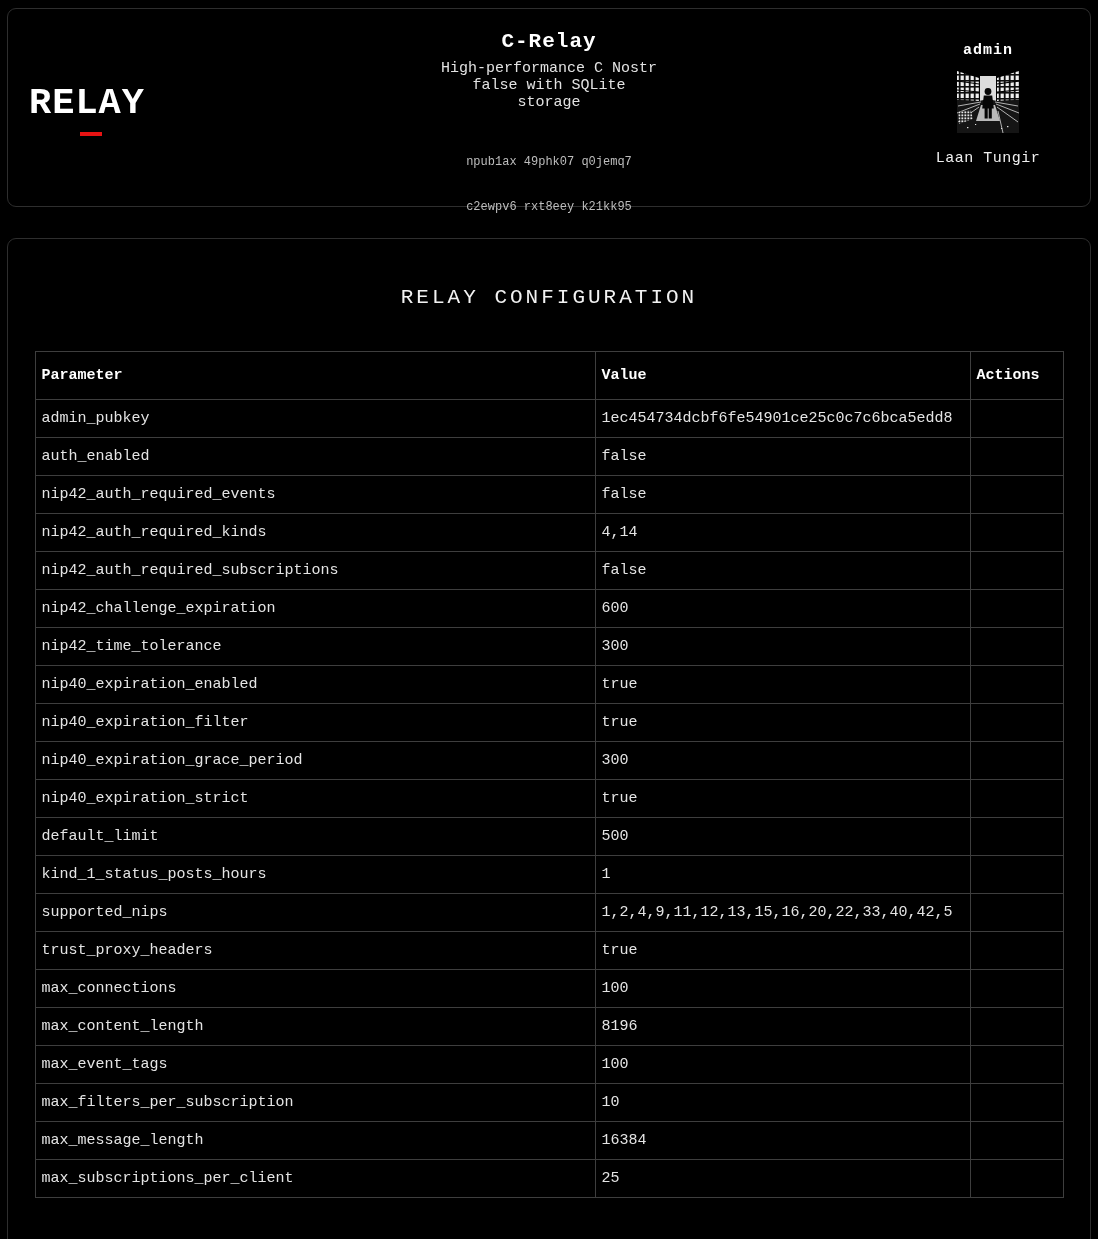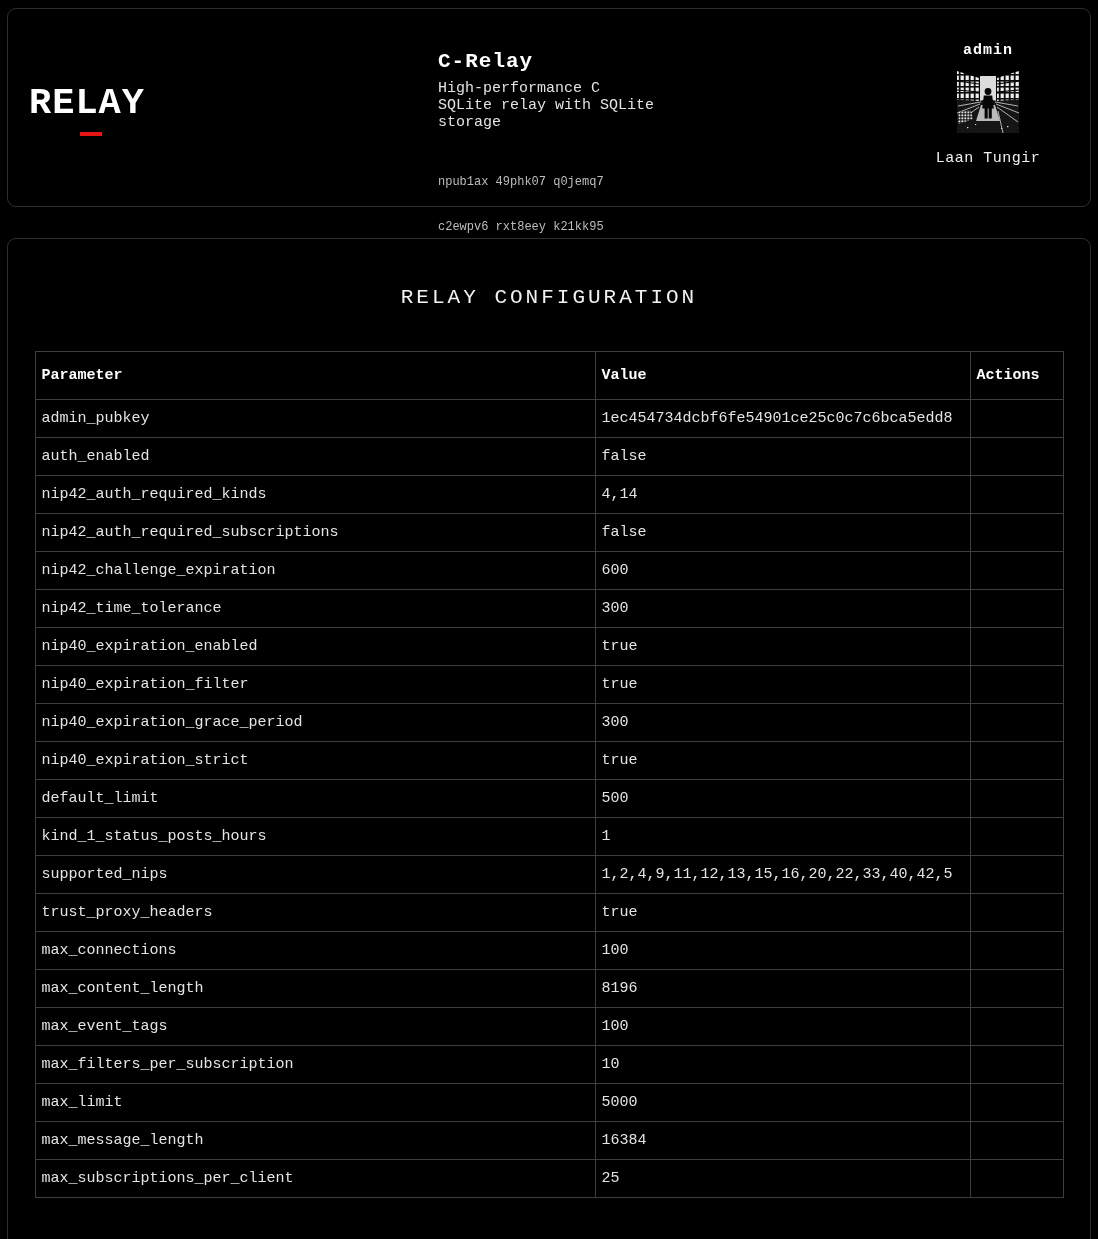--- a/index.html
+++ b/index.html
@@ -47,22 +47,22 @@
     left: 51px;
     top: 47px;
     width: 22px;
     height: 4px;
     background: #e81313;
   }
   .header-center {
     position: absolute;
     left: 50%;
     transform: translateX(-50%);
-    top: 42px;
-    text-align: left;
+    top: 22px;
+    text-align: center;
   }
   .app-title {
     font-size: 21px;
     font-weight: bold;
     letter-spacing: 1px;
     color: #fff;
     line-height: 22px;
   }
   .app-subtitle {
     margin: 7px auto 0 auto;
@@ -152,21 +152,21 @@
 
 <div class="panel header-panel">
 
   <div class="logo">
     <span>RELAY</span>
     <span class="logo-underline" style="background: rgb(232, 19, 19);"></span>
   </div>
 
   <div class="header-center">
     <div class="app-title">C-Relay</div>
-    <div class="app-subtitle">High-performance C SQLite relay with SQLite storage</div>
+    <div class="app-subtitle">High-performance C Nostr false with SQLite storage</div>
     <div class="npub-block">
       <div>npub1ax 49phk07 q0jemq7</div>
       <div>c2ewpv6 rxt8eey k21kk95</div>
       <div>1xq3qdx 6f44np2 qxw3g5w</div>
     </div>
   </div>
 
   <div class="admin-box">
     <div class="admin-label">admin</div>
     <svg class="avatar" viewBox="0 0 66 66" width="66" height="66" xmlns="http://www.w3.org/2000/svg">
@@ -246,20 +246,25 @@
           <td class="col-param">admin_pubkey</td>
           <td class="col-value">1ec454734dcbf6fe54901ce25c0c7c6bca5edd8</td>
           <td class="col-actions"></td>
         </tr>
         <tr>
           <td class="col-param">auth_enabled</td>
           <td class="col-value">false</td>
           <td class="col-actions"></td>
         </tr>
         <tr>
+          <td class="col-param">nip42_auth_required_events</td>
+          <td class="col-value">false</td>
+          <td class="col-actions"></td>
+        </tr>
+        <tr>
           <td class="col-param">nip42_auth_required_kinds</td>
           <td class="col-value">4,14</td>
           <td class="col-actions"></td>
         </tr>
         <tr>
           <td class="col-param">nip42_auth_required_subscriptions</td>
           <td class="col-value">false</td>
           <td class="col-actions"></td>
         </tr>
         <tr>
@@ -323,25 +328,20 @@
           <td class="col-actions"></td>
         </tr>
         <tr>
           <td class="col-param">max_event_tags</td>
           <td class="col-value">100</td>
           <td class="col-actions"></td>
         </tr>
         <tr>
           <td class="col-param">max_filters_per_subscription</td>
           <td class="col-value">10</td>
-          <td class="col-actions"></td>
-        </tr>
-        <tr>
-          <td class="col-param">max_limit</td>
-          <td class="col-value">5000</td>
           <td class="col-actions"></td>
         </tr>
         <tr>
           <td class="col-param">max_message_length</td>
           <td class="col-value">16384</td>
           <td class="col-actions"></td>
         </tr>
         <tr>
           <td class="col-param">max_subscriptions_per_client</td>
           <td class="col-value">25</td>

